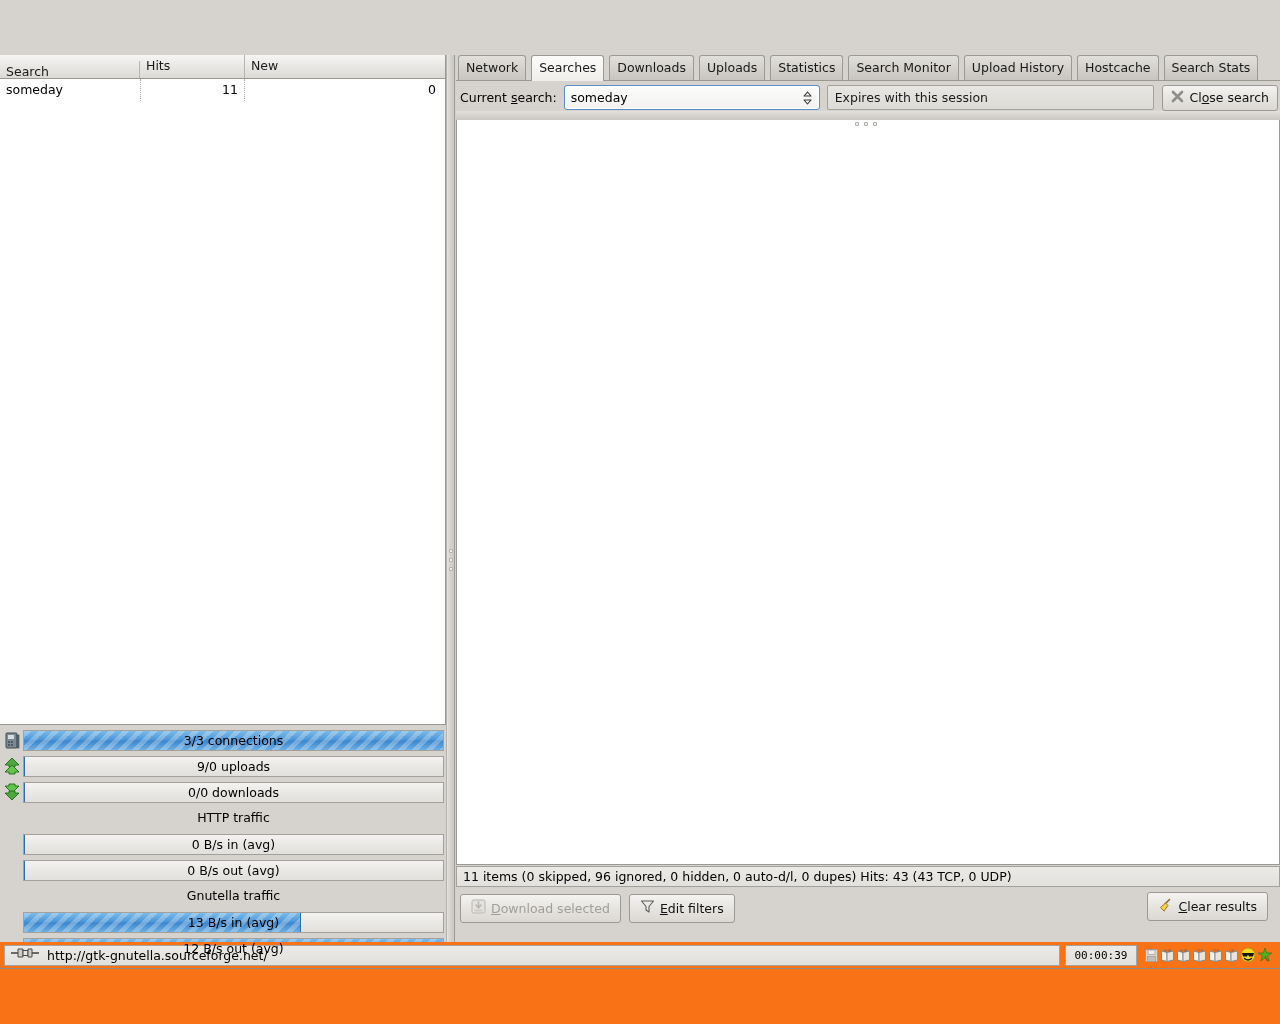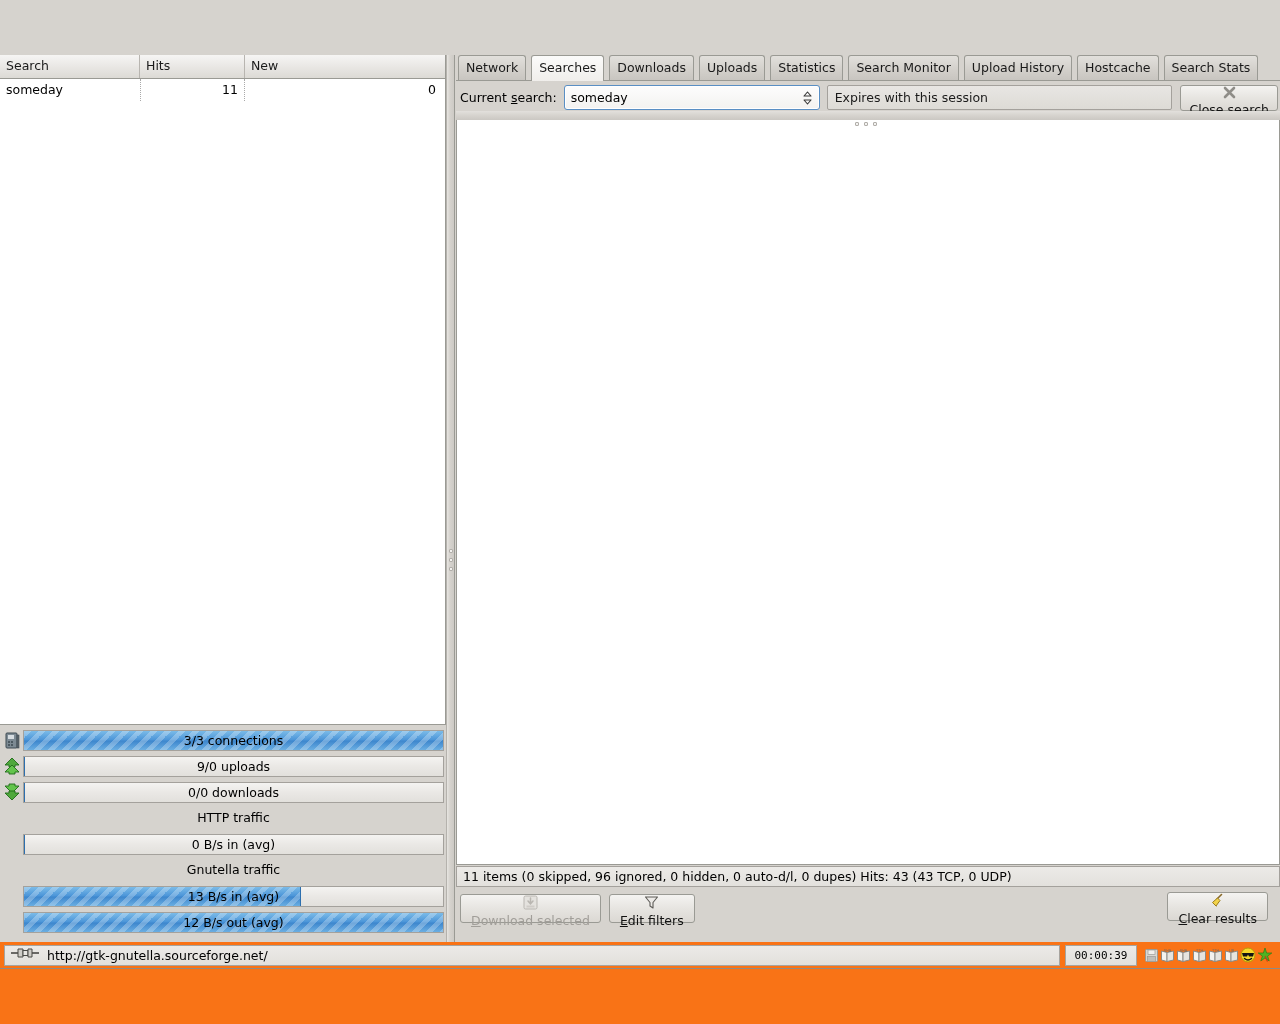--- a/index.html
+++ b/index.html
@@ -37,21 +37,21 @@
   .th {
     position: relative;
     padding: 3px 0 0 6px;
     font-size: 12.5px;
     color: #1a1a1a;
     border-right: 1px solid #b8b5b0;
     overflow: hidden;
     white-space: nowrap;
   }
   .th:last-child { border-right: none; }
-  .th-search { width: 140px; }
+  .th-search { width: 140px; margin-top: 6px; }
   .th-hits { width: 105px; }
   .th-new { flex: 1; }
 
   .tbl-row {
     display: flex;
     height: 22px;
     align-items: center;
     background: #ffffff;
   }
   .td {
@@ -228,31 +228,31 @@
     background: linear-gradient(to bottom,#e8e6e3 0%,#dddbd6 100%);
     border: 1px solid #a4a19c;
     border-radius: 2px;
     font-size: 12.5px;
     color: #1a1a1a;
     overflow: hidden; white-space: nowrap;
   }
   .btn {
     display: inline-flex;
     align-items: center;
+    gap: 5px;
     height: 26px;
     padding: 0 8px;
     margin-left: 8px;
     background: linear-gradient(to bottom,#f4f3f1 0%,#e6e4e0 52%,#dbd8d3 100%);
     border: 1px solid #9a9a94;
     border-radius: 3px;
     font-size: 12.5px;
     color: #111;
     white-space: nowrap;
     cursor: pointer;
-    flex-direction: column;
   }
   .btn.disabled { color: #a19e99; }
 
   
   #hsplit {
     position: relative;
     height: 9px;
     background: linear-gradient(to bottom,#e2e0dc 0%,#d6d3ce 50%,#cbc8c3 100%);
   }
   #hsplit .grip {
@@ -460,20 +460,27 @@
     </div>
 
     <div class="stat-line">
       <span class="stat-icon blank"></span>
       <div class="pbar">
         <div class="pbar-fill" style="width:0%"></div>
         <span class="pbar-text">0 B/s in (avg)</span>
       </div>
     </div>
 
+    <div class="stat-line">
+      <span class="stat-icon blank"></span>
+      <div class="pbar">
+        <div class="pbar-fill" style="width:0%"></div>
+        <span class="pbar-text">0 B/s out (avg)</span>
+      </div>
+    </div>
 
     <div class="stat-line">
       <span class="stat-icon blank"></span>
       <div class="stat-label">Gnutella traffic</div>
     </div>
 
     <div class="stat-line">
       <span class="stat-icon blank"></span>
       <div class="pbar">
         <div class="pbar-fill" style="width:66%"></div>

